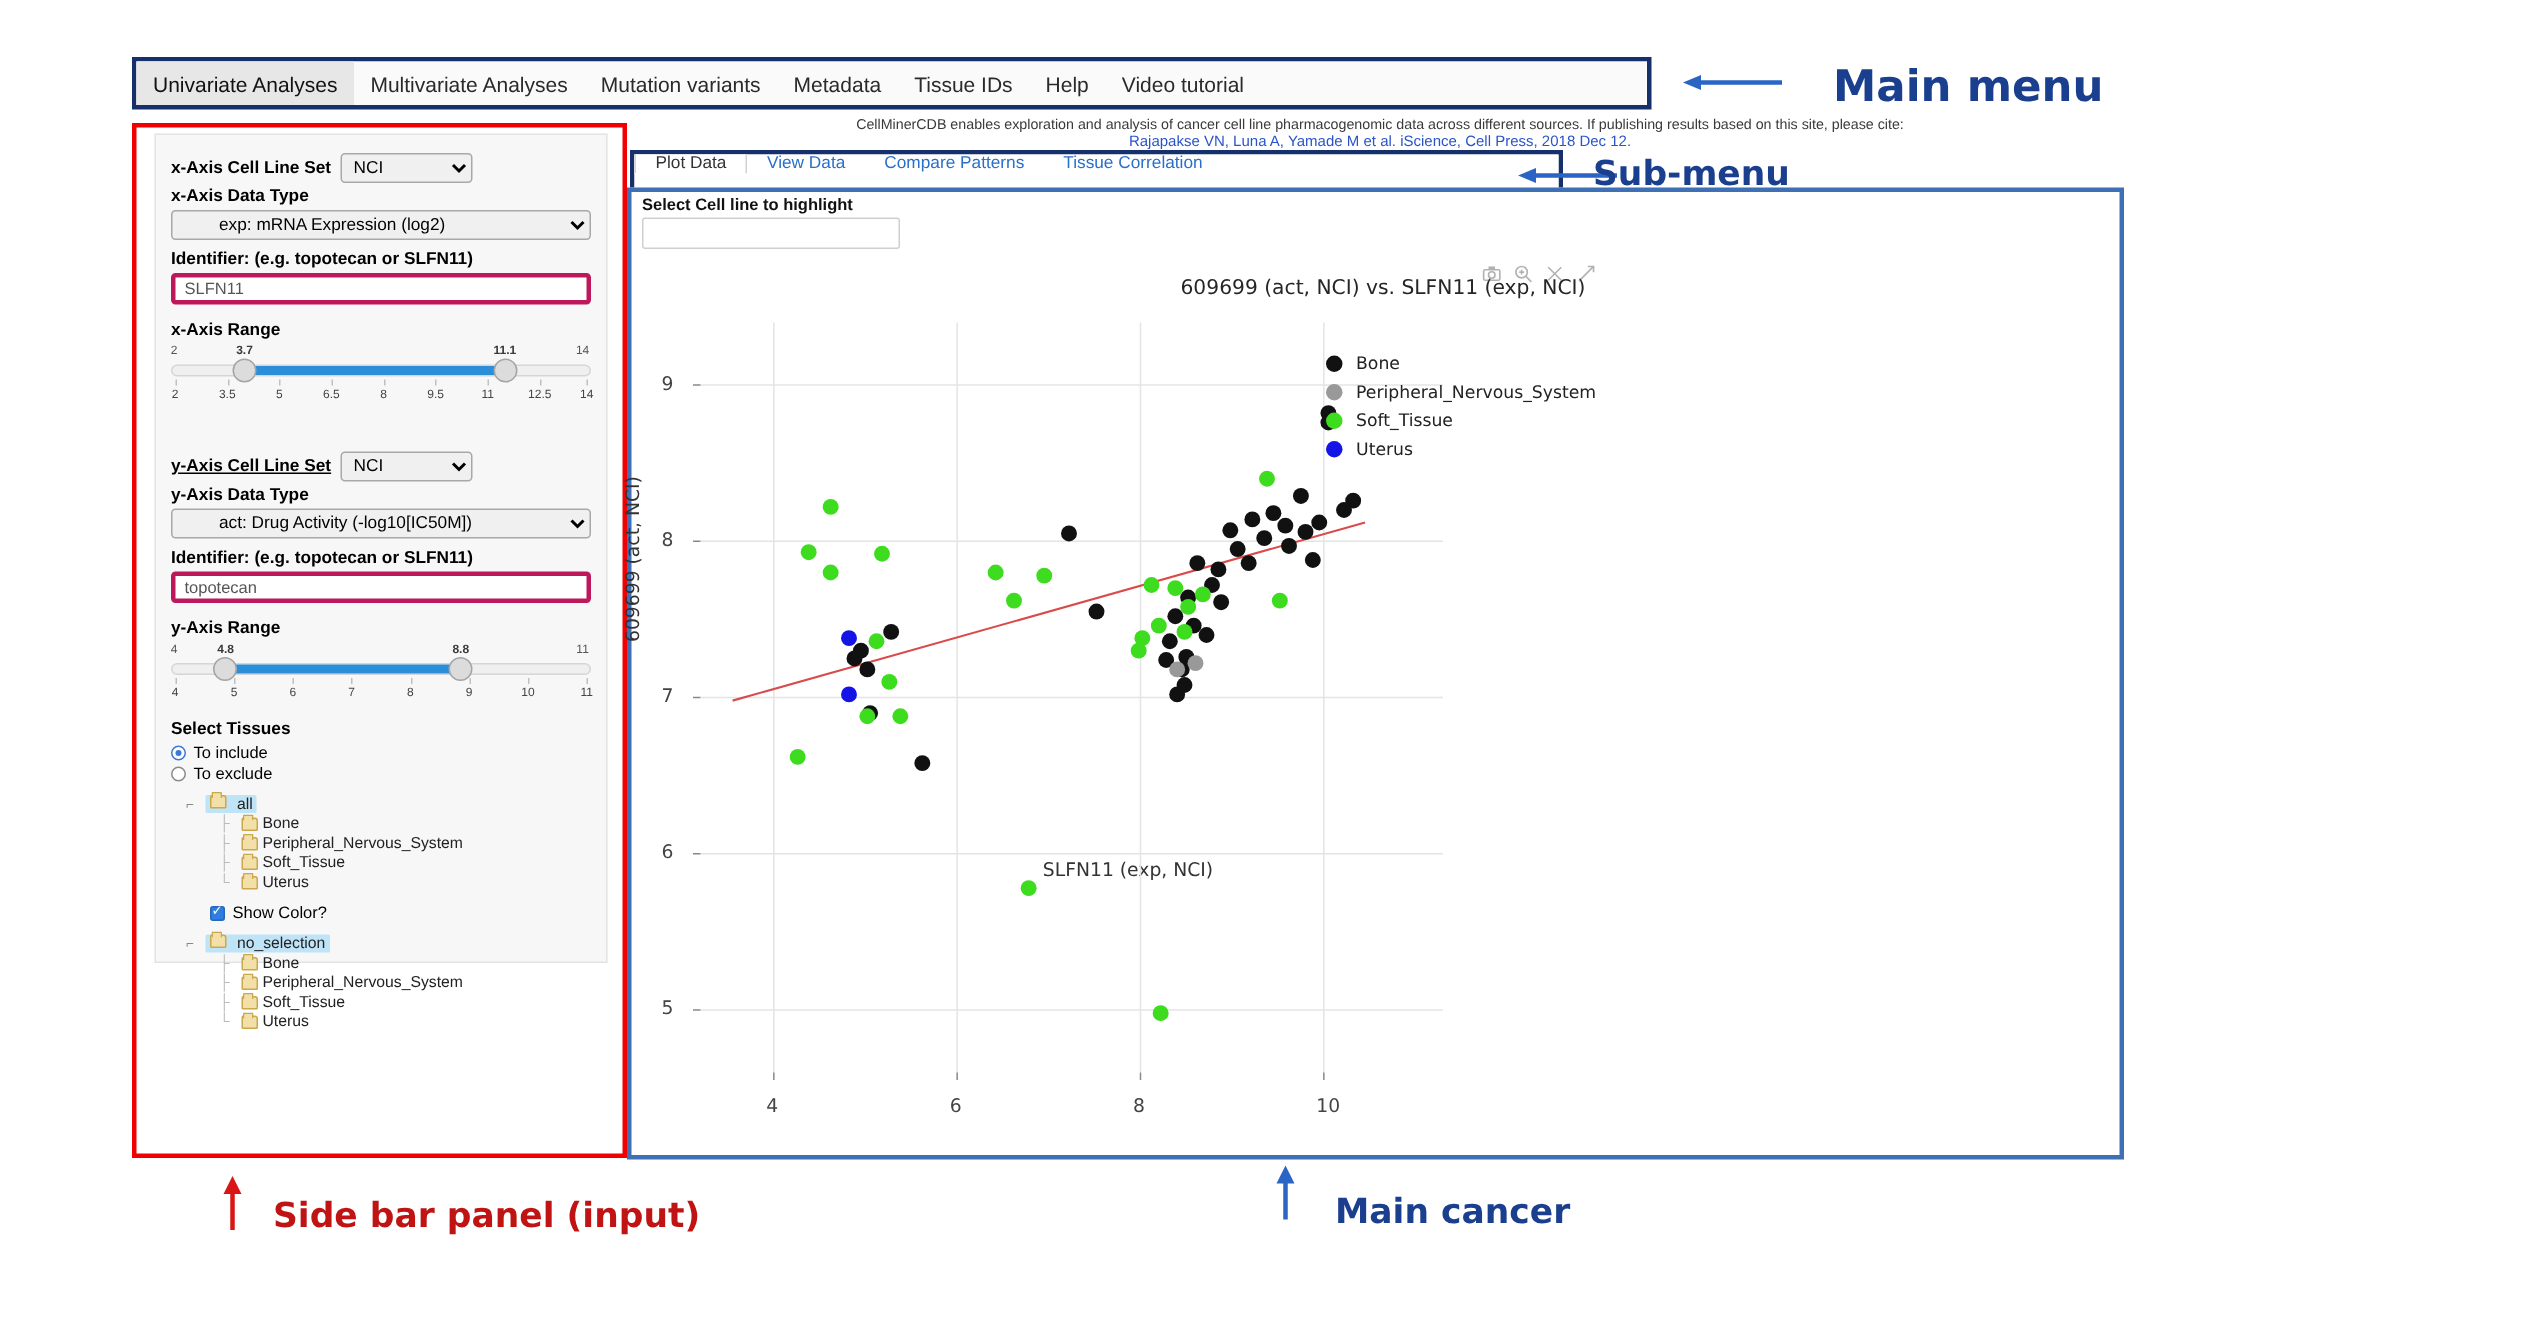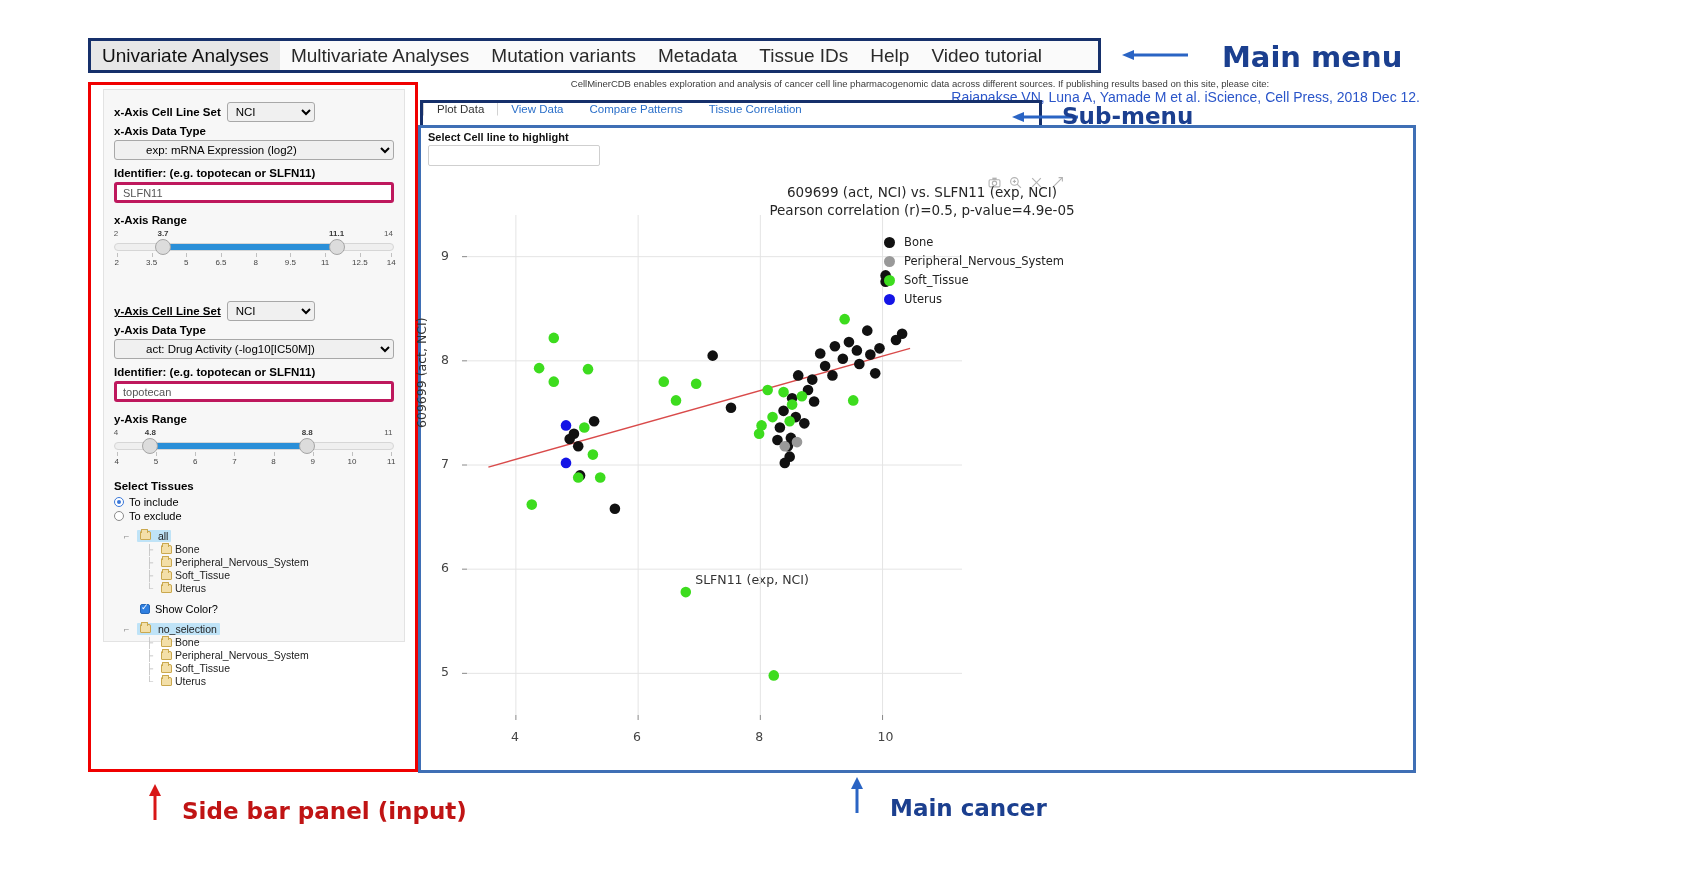--- a/index.html
+++ b/index.html
@@ -18,21 +18,21 @@
     border:3px solid #16306b;
     background:#f7f7f7;
   }
   #main-menu {
     display:flex; align-items:stretch; height:100%;
     background:#fafafa;
   }
   .menu-item {
     display:flex; align-items:center;
     padding:0 11px;
-    font-size:19px;
+    font-size:14px;
     color:#2a2a2a;
     cursor:pointer;
     white-space:nowrap;
   }
   .menu-item.active { background:#e7e7e7; color:#111; }
 
   
   .annot-label {
     position:absolute;
     font-family:"DejaVu Sans", sans-serif;
@@ -142,21 +142,21 @@
   }
   .chk::after {
     content:"✓"; position:absolute; left:0px; top:-3px; color:#fff; font-size:9px;
   }
 
   
   #cite-block {
     position:absolute; left:420px; top:78px; width:1000px; text-align:center;
   }
   #cite-line1 { font-size:9.5px; color:#3a3a3a; }
-  #cite-line2 { font-size:14px; color:#2a55c9;text-align:right; }
+  #cite-line2 { font-size:10px; color:#2a55c9; }
 
   #output-outline {
     position:absolute; left:418px; top:125px; width:998px; height:648px;
     border:3px solid #3f6fb5;
     background:#ffffff;
   }
   #submenu-outline {
     position:absolute; left:420px; top:100px; width:622px; height:33px;
     border:3px solid #16306b;
     background:#fff;
@@ -461,21 +461,20 @@
 <div class="annot-label" style="left:1062px; top:103px; font-size:23px;">Sub-menu</div>
 
 <div id="output-outline"></div>
 
 <div id="highlight-label">Select Cell line to highlight</div>
 <input id="highlight-input" placeholder="" style="">
 
 <div id="plot">
   <div id="plot-title">
     <div>609699 (act, NCI) vs. SLFN11 (exp, NCI)</div>
-    <div>Pearson correlation (r)=0.5, p-value=4.9e-05</div>
   </div>
 
   <div class="modebar">
     <svg class="mb-ico" viewBox="0 0 24 24">
         <rect x="2" y="7" width="20" height="13" rx="2" fill="none" stroke="#555" stroke-width="2"></rect>
         <circle cx="12" cy="13.5" r="4" fill="none" stroke="#555" stroke-width="2"></circle>
         <rect x="8" y="3" width="8" height="4" fill="#555"></rect>
       </svg>
     <svg class="mb-ico" viewBox="0 0 24 24">
         <circle cx="10" cy="10" r="7" fill="none" stroke="#555" stroke-width="2"></circle>

